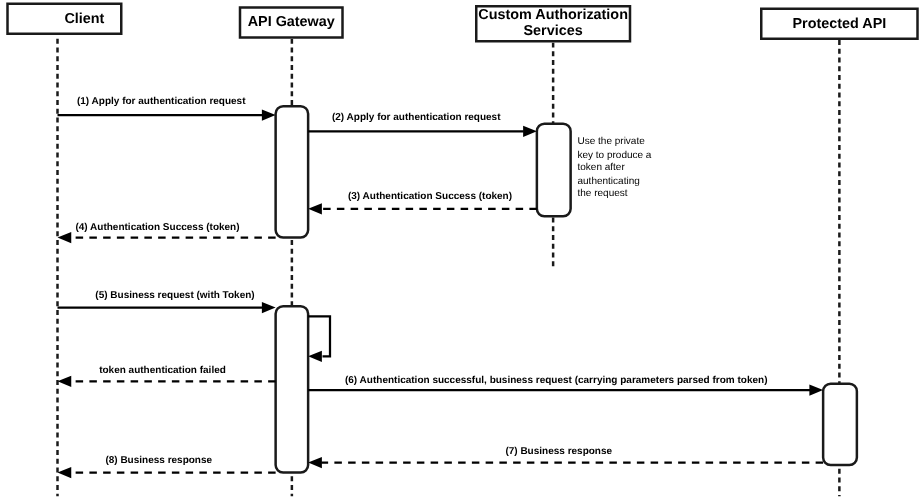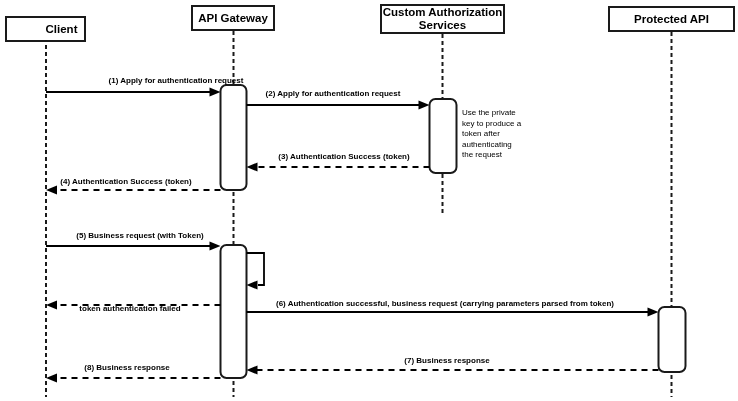--- a/index.html
+++ b/index.html
@@ -83,39 +83,39 @@
     <line x1="246.5" y1="312" x2="648" y2="312" stroke="#000000" stroke-width="1.8"></line>
     <polygon points="658.5,312 647.5,307.5 647.5,316.5" fill="#000000"></polygon>
 
     <line x1="658.5" y1="370" x2="257" y2="370" stroke="#000000" stroke-width="1.8" stroke-dasharray="6 5"></line>
     <polygon points="246.5,370 257.5,365.5 257.5,374.5" fill="#000000"></polygon>
 
     <line x1="220.5" y1="378" x2="57" y2="378" stroke="#000000" stroke-width="1.8" stroke-dasharray="6 5"></line>
     <polygon points="46,378 57,373.5 57,382.5" fill="#000000"></polygon>
   </svg>
 
-  <div class="actor-box" style="left:5px; top:16px; width:81px; height:26px;padding-left:32px;">
+  <div class="actor-box" style="left:5px; top:2px; width:93px; height:26px;padding-left:32px;">
     <span>Client</span>
   </div>
   <div class="actor-box" style="left:191px; top:5px; width:84px; height:26px;">
     <span>API Gateway</span>
   </div>
   <div class="actor-box" style="left:608px; top:6px; width:127px; height:26px;">
     <span>Protected API</span>
   </div>
   <div class="actor-box" style="left:380px; top:4px; width:125px; height:30px;">
     <span>Custom Authorization Services</span>
   </div>
 
-  <div class="msg-label" style="left:129px; top:76px;margin-left:47px;">(1) Apply for authentication request</div>
+  <div class="msg-label" style="left:129px; top:76px;">(1) Apply for authentication request</div>
   <div class="msg-label" style="left:333px; top:89px;">(2) Apply for authentication request</div>
   <div class="msg-label" style="left:344px; top:152px;">(3) Authentication Success (token)</div>
   <div class="msg-label" style="left:126px; top:177px;">(4) Authentication Success (token)</div>
   <div class="msg-label" style="left:140px; top:231px;text-align:right;">(5) Business request (with Token)</div>
-  <div class="msg-label" style="left:130px; top:291px;margin-top:13px;">token authentication failed</div>
+  <div class="msg-label" style="left:130px; top:291px;">token authentication failed</div>
   <div class="msg-label" style="left:445px; top:299px;">(6) Authentication successful, business request (carrying parameters parsed from token)</div>
   <div class="msg-label" style="left:447px; top:356px;">(7) Business response</div>
   <div class="msg-label" style="left:127px; top:363px;">(8) Business response</div>
 
   <div class="note" style="left:462px; top:108px; width:68px;">
     <div>Use the private</div>
     <div>key to produce a</div>
     <div>token after</div>
     <div>authenticating</div>
     <div>the request</div>

